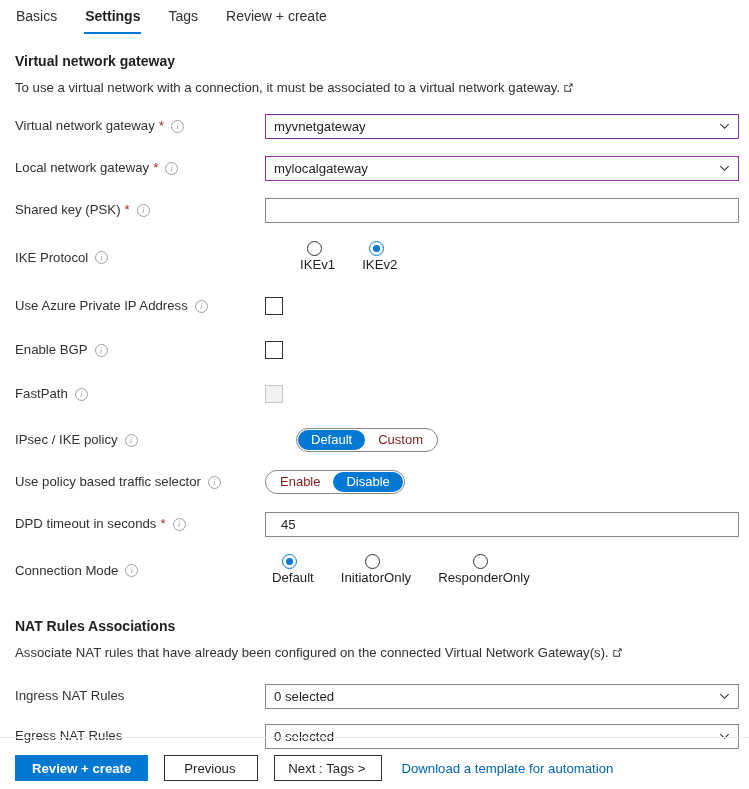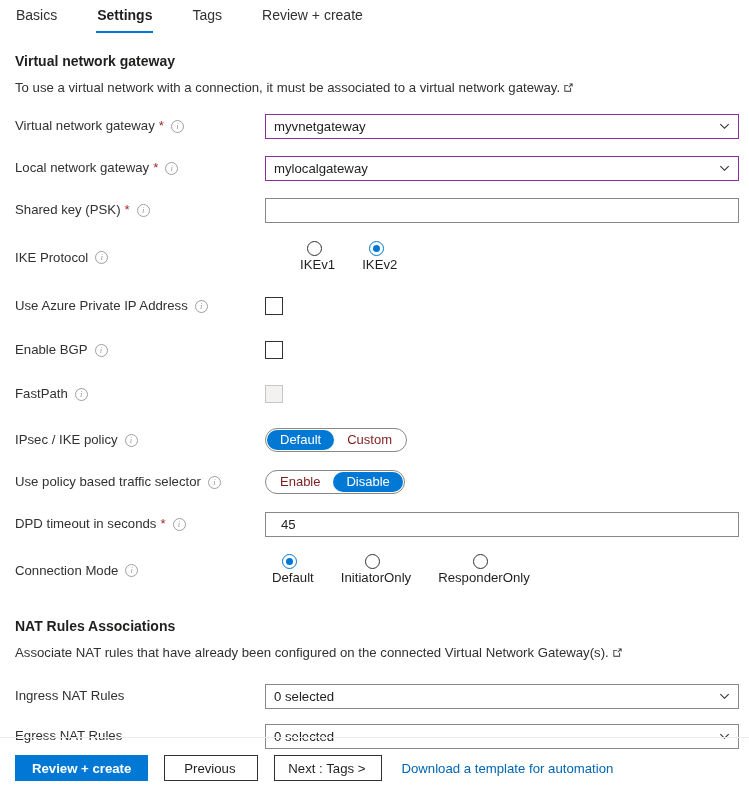--- a/index.html
+++ b/index.html
@@ -8,22 +8,22 @@
     width: 749px; height: 789px;
     background: #ffffff;
     font-family: "Liberation Sans", sans-serif;
     color: #201f1e;
     overflow: hidden;
   }
   .page { position: relative; width: 749px; height: 789px; background: #fff; }
 
   
   .tabs {
-    display: flex; align-items: flex-start;
-    gap: 38px;
+    display: flex; align-items: center;
+    gap: 26px;
     padding: 0 0 0 15px;
     height: 34px;
   }
   .tab {
     position: relative;
     font-size: 14px;
     color: #323130;
     padding: 6px 1px 9px 1px;
     cursor: pointer;
     white-space: nowrap;
@@ -355,21 +355,21 @@
     <div class="row" style="margin-top:18px;">
       <div class="label">
         <span>FastPath</span>
           <span class="info">i</span>
       </div>
       <div class="field">
         <div class="checkbox disabled"></div>
       </div>
     </div>
 
-    <div class="row" style="margin-top:20px;">
+    <div class="row" style="margin-top:20px;gap:31px;">
       <div class="label">
         <span>IPsec / IKE policy</span>
           <span class="info">i</span>
       </div>
       <div class="field">
         <div class="pill">
           <span class="seg on">Default</span>
           <span class="seg">Custom</span>
         </div>
       </div>

